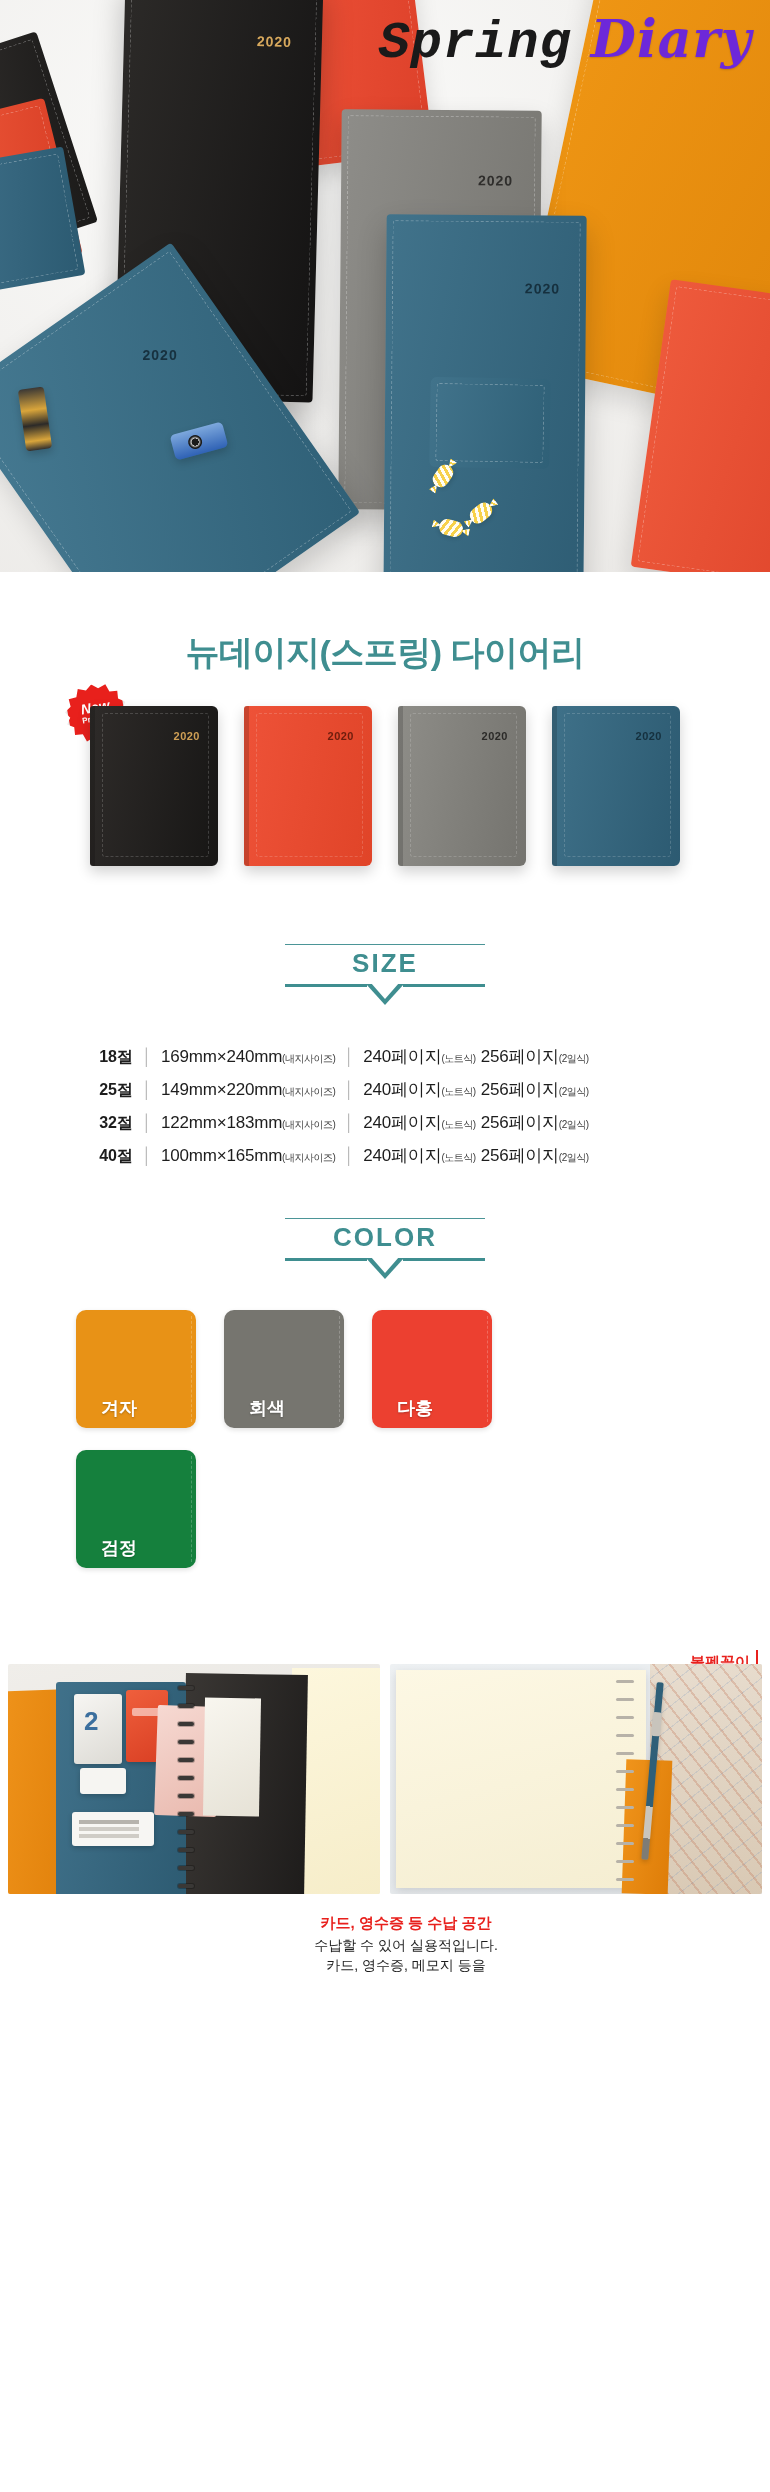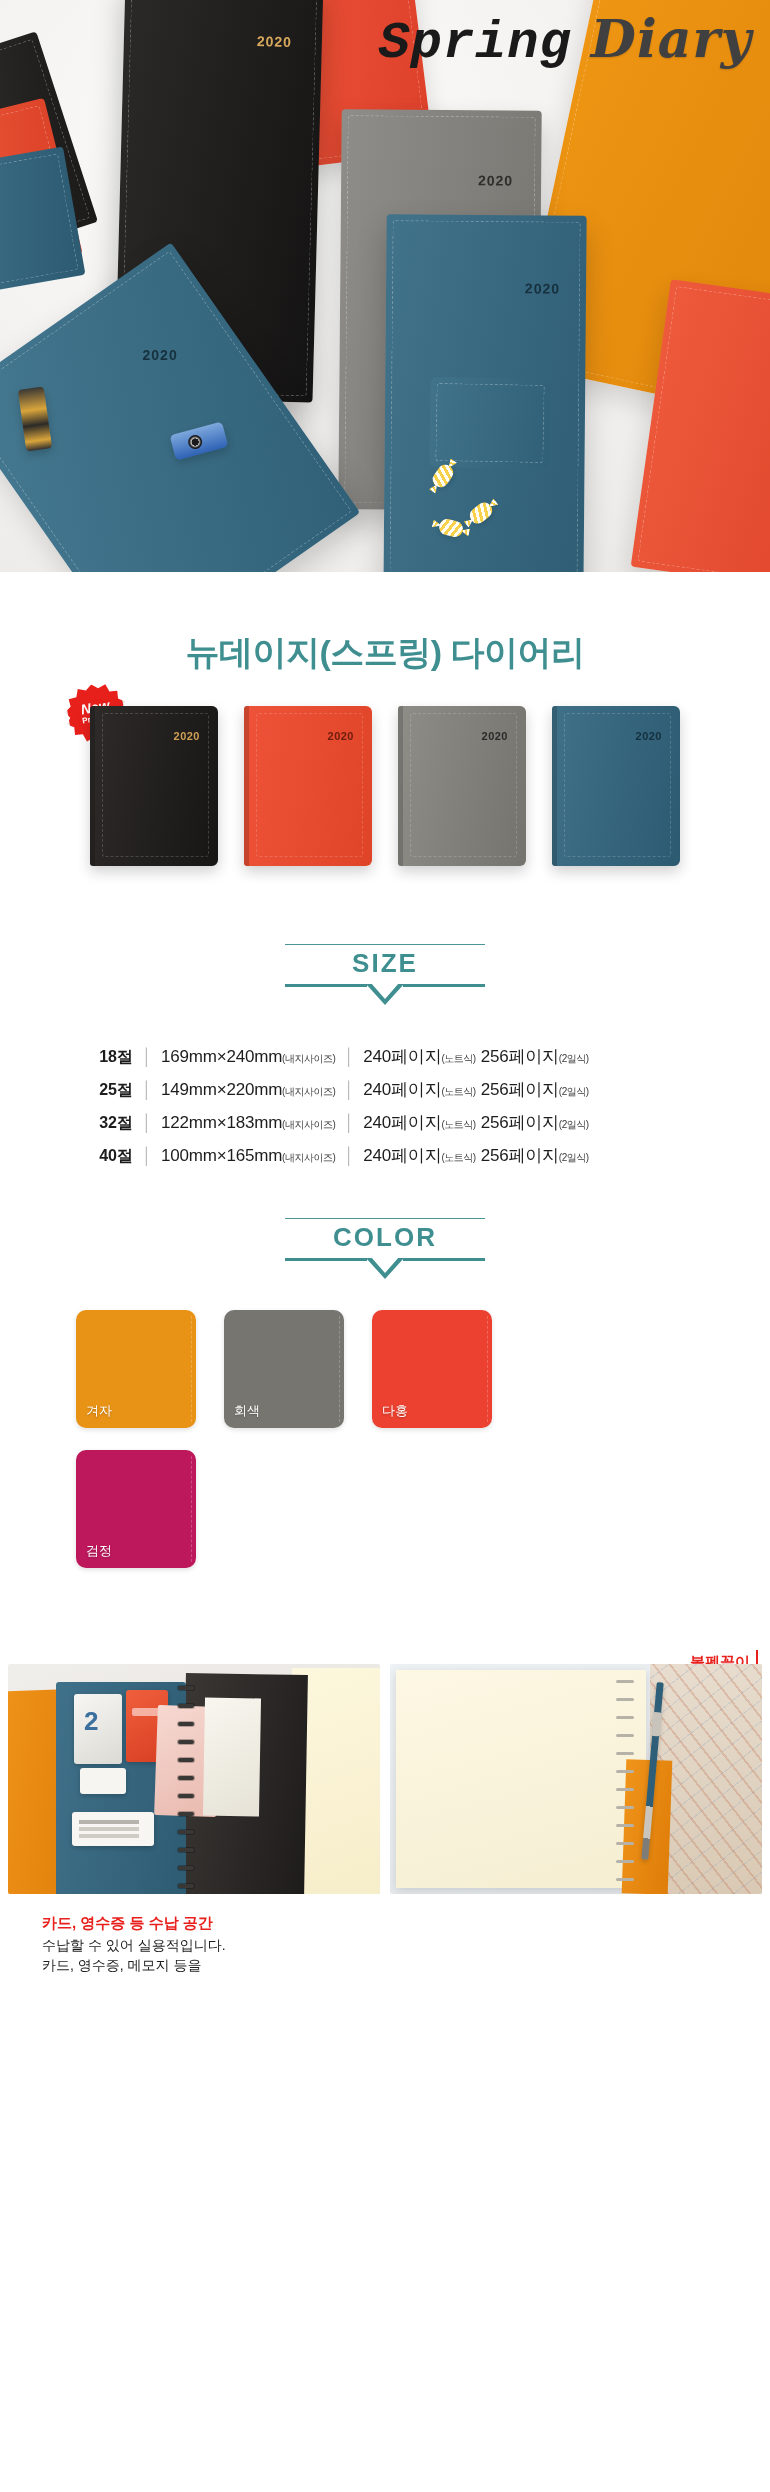--- a/index.html
+++ b/index.html
@@ -137,21 +137,21 @@
   .candy-3 { left:432px; top:520px; transform:rotate(14deg); }
 
   .hero-title {
     position:absolute; right:18px; top:8px;
     font-family:"DejaVu Serif","Liberation Serif",serif;
     font-style:italic; font-weight:700;
     font-size:52px; letter-spacing:1px;
     white-space:nowrap;
   }
   .hero-title .w1 { color:#1a1a1a;font-family:Liberation Mono, monospace; }
-  .hero-title .w2 { color:#404040; text-shadow:0 1px 2px rgba(0,0,0,.16); }
+  .hero-title .w2 { color:#6d28d9; text-shadow:0 1px 2px rgba(0,0,0,.16); }
 
   
   .product-title {
     text-align:center;
     padding:58px 0 20px;
     font-size:34px; font-weight:700;
     color:#3f8e90;
     letter-spacing:-.5px;
   }
 
@@ -254,22 +254,22 @@
   .swatch-row { display:flex; gap:28px; margin-bottom:22px; }
   .swatch {
     width:120px; height:118px; border-radius:10px;
     position:relative; box-shadow:0 2px 5px rgba(0,0,0,.12);
   }
   .swatch:after {
     content:""; position:absolute; right:4px; top:6px; bottom:6px; width:1px;
     border-right:1px dashed rgba(255,255,255,.22);
   }
   .swatch .slabel {
-    position:absolute; left:10px; bottom:8px;
-    color:#fff; font-size:13px; font-weight:400;
+    position:absolute; left:25px; bottom:8px;
+    color:#fff; font-size:18px; font-weight:700;
     text-shadow:0 1px 2px rgba(0,0,0,.25);
   }
 
   
   .feature { position:relative; margin-top:50px; padding-bottom:30px; }
   .feat-caption-top {
     position:absolute; right:20px; top:-12px;
     text-align:right; line-height:1.38;
   }
   .feat-caption-top .ft-title {
@@ -362,21 +362,21 @@
     content:""; position:absolute; left:-1px; top:30px; width:9px; height:24px;
     background:#c8c4bc; border-radius:2px;
   }
   .pr-spiral { position:absolute; right:128px; top:10px; width:18px; height:212px; }
   .pr-spiral i {
     position:absolute; left:0; width:18px; height:3px; border-radius:2px; background:#b7b2a8;
   }
 
   
   .feat-caption-bottom {
-    margin:18px 0 0 42px; line-height:1.42;
+    margin:18px 0 0 42px; line-height:1.42;text-align:center;
   }
   .feat-caption-bottom .fb-title {
     color:#e8201c; font-size:15px; font-weight:700; margin-bottom:3px;
   }
   .feat-caption-bottom .fb-body { color:#1d1d1d; font-size:14px; }
 </style>
 </head>
 <body>
 
 <div class="page">
@@ -550,21 +550,21 @@
           <span class="slabel">겨자</span>
         </div>
         <div class="swatch" style="background:#76756F">
           <span class="slabel">회색</span>
         </div>
         <div class="swatch" style="background:#EC4030">
           <span class="slabel">다홍</span>
         </div>
       </div>
       <div class="swatch-row">
-        <div class="swatch" style="background:#be185d">
+        <div class="swatch" style="background:#15803d">
           <span class="slabel">검정</span>
         </div>
       </div>
     </div>
   </section>
 
   <section class="feature">
 
     <div class="red-rule"></div>
     <div class="feat-caption-top">

